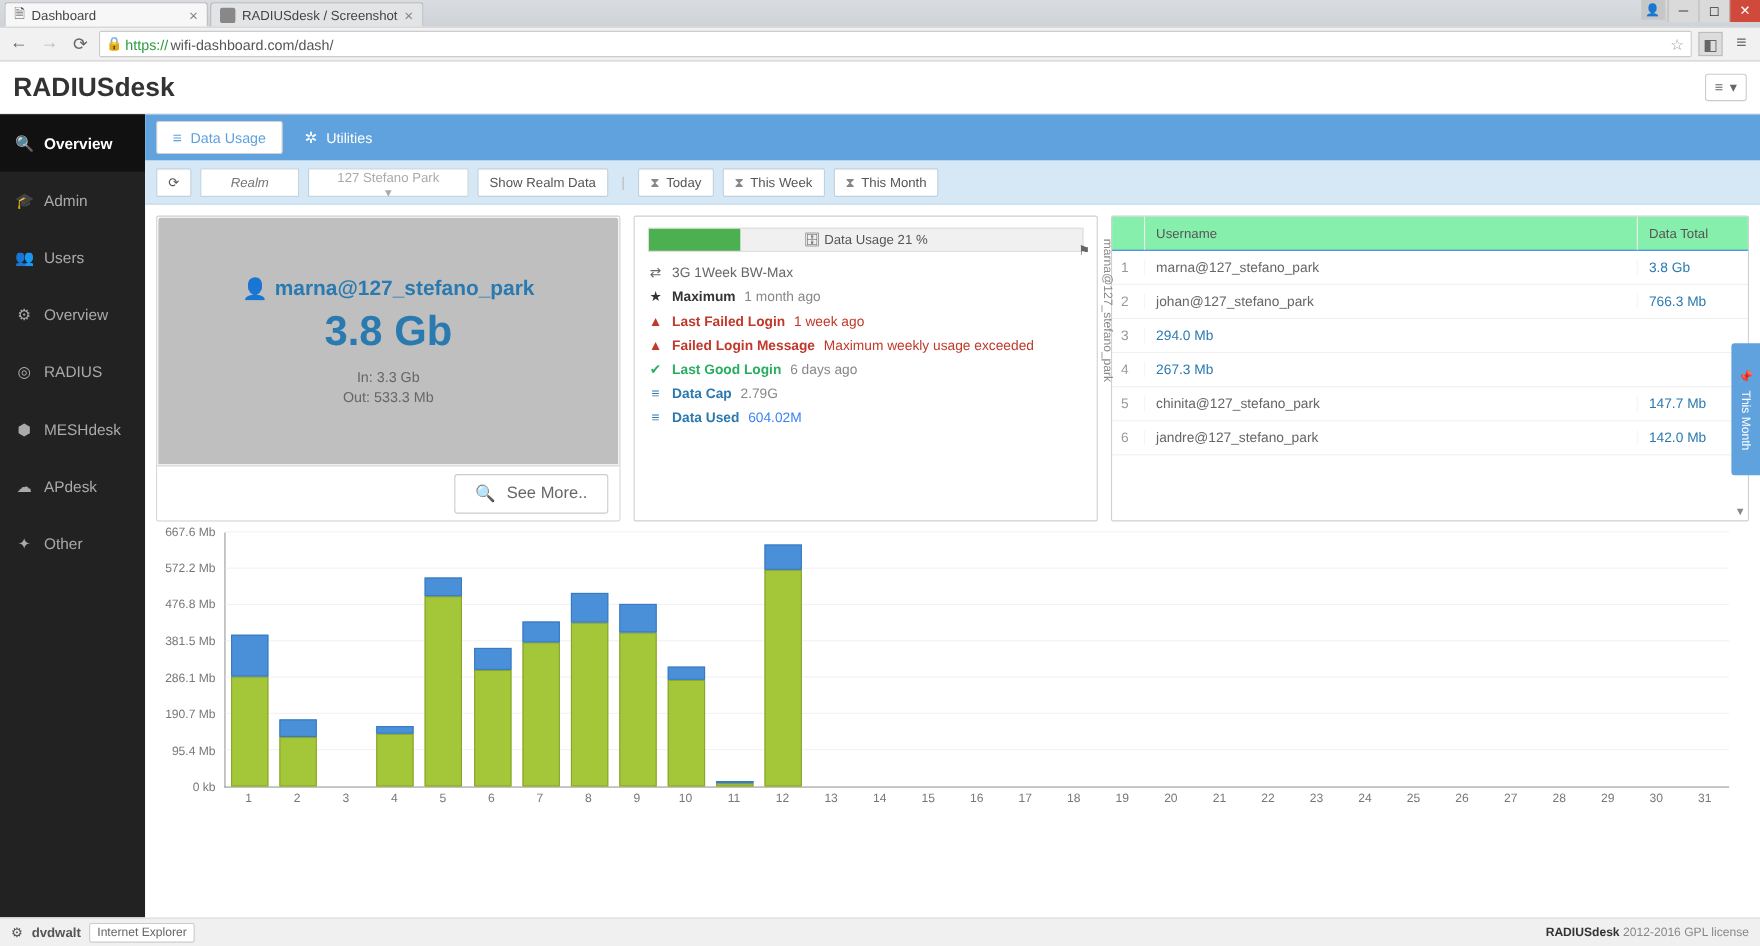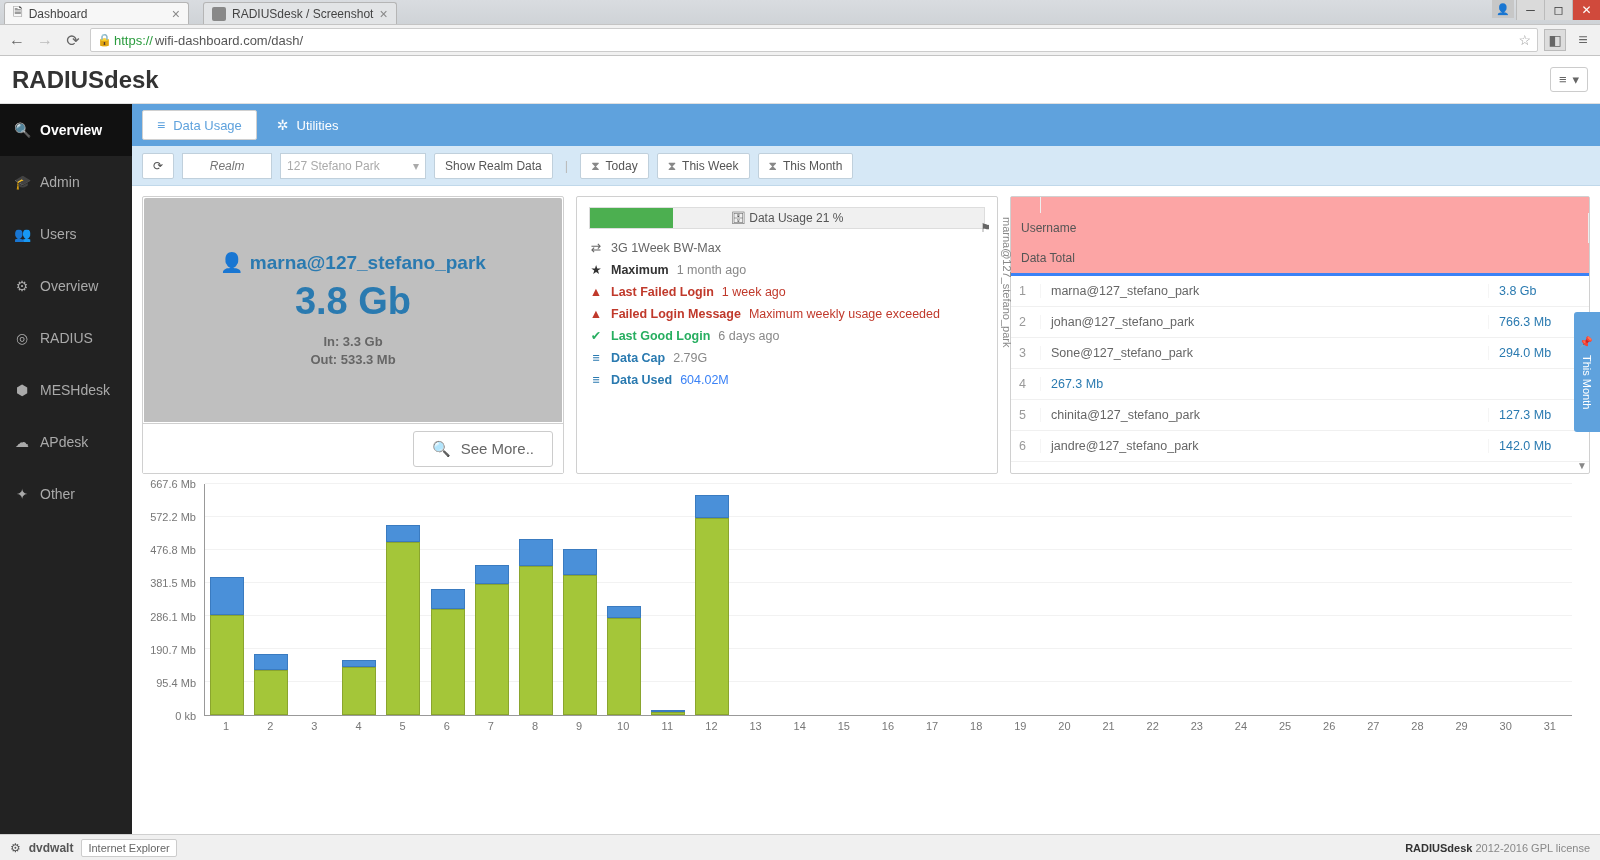--- a/index.html
+++ b/index.html
@@ -2,21 +2,21 @@
 <html><head>
 <meta charset="utf-8">
 <style>
 * { box-sizing: border-box; margin: 0; padding: 0; }
 body { font-family: "Helvetica Neue", Arial, sans-serif; font-size: 13px; color: #333; background: #f5f5f5; overflow: hidden; }
 
 .chrome-frame { display: flex; flex-direction: column; height: 860px; width: 1600px; background: #fff; }
 
 .tabstrip { height: 24px; background: linear-gradient(#d9dce0,#cfd3d7); display: flex; align-items: flex-end; padding-left: 4px; position: relative; }
 .tab { height: 22px; background: #f7f7f7; border: 1px solid #b5b5b5; border-bottom: none; border-radius: 3px 3px 0 0; padding: 0 8px; display: flex; align-items: center; gap: 6px; margin-right: 2px; min-width: 185px; font-size: 12px; color: #444; }
-.tab.inactive { background: #e2e4e6; margin-left: 12px; }
+.tab.inactive { background: #e2e4e6; }
 .tab .favicon { width: 14px; height: 14px; background: #888; border-radius: 2px; }
 .tab .tab-close { font-size: 14px; color: #888; margin-left: auto; }
 .win-controls { position: absolute; right: 0; top: 0; display: flex; height: 20px; }
 .win-btn { width: 28px; height: 20px; display: flex; align-items: center; justify-content: center; font-size: 12px; color: #333; background: #dadada; border-left: 1px solid #bbb; }
 .win-btn.close { background: #d04a3c; color: #fff; }
 .win-user { width: 22px; height: 18px; background: #c7c7c7; margin-right: 2px; display: flex; align-items: center; justify-content: center; font-size: 11px; color: #888; }
 
 .addrbar { height: 32px; border-top: 1px solid #c4c4c4; border-bottom: 1px solid #c4c4c4; background: #f1f1f1; display: flex; align-items: center; padding: 0 6px; gap: 6px; }
 .nav-icon { width: 22px; height: 22px; display: flex; align-items: center; justify-content: center; color: #666; font-size: 16px; }
 .nav-icon.disabled { color: #bbb; }
@@ -42,46 +42,46 @@
 
 .top-tabs { height: 42px; background: #5fa2dd; display: flex; align-items: center; padding: 0 10px; gap: 6px; }
 .top-tab { height: 30px; padding: 0 14px; display: flex; align-items: center; gap: 8px; color: #fff; font-size: 13px; border-radius: 2px; cursor: pointer; }
 .top-tab.active { background: #fff; color: #5fa2dd; border: 1px solid #d0d0d0; }
 .top-tab .tt-icon { font-size: 14px; }
 
 .toolbar { height: 40px; background: #d6e8f6; border-bottom: 1px solid #c0d8ea; display: flex; align-items: center; padding: 0 10px; gap: 8px; }
 .tb-btn { height: 26px; padding: 0 10px; background: #fff; border: 1px solid #c0d0dc; border-radius: 2px; display: flex; align-items: center; gap: 6px; font-size: 12px; color: #555; cursor: pointer; }
 .tb-icon { color: #888; font-size: 12px; }
 .realm-input { height: 26px; width: 90px; border: 1px solid #c0d0dc; background: #fff; padding: 0 6px; font-size: 12px; color: #bbb; font-style: italic; text-align: center; }
-.realm-select { height: 26px; width: 146px; border: 1px solid #c0d0dc; background: #fff; padding: 0 6px; font-size: 12px; color: #aaa; display: flex; align-items: center; justify-content: space-between; }
+.realm-select { height: 26px; width: 146px; border: 1px solid #c0d0dc; background: #fff; padding: 0 6px; font-size: 12px; color: #aaa; display: flex; align-items: center; justify-content: space-between; flex-direction: column; }
 .pipe { color: #bbb; padding: 0 4px; }
 
 .content-row { display: flex; gap: 12px; padding: 10px 10px 0 10px; }
 
 .card { background: #fff; border: 1px solid #d0d0d0; border-radius: 2px; }
 .card1 { width: 422px; height: 278px; display: flex; flex-direction: column; }
 .card1-top { flex: 1; background: #bfbfbf; display: flex; flex-direction: column; align-items: center; justify-content: center; color: #555; margin: 1px; border-radius: 2px 2px 0 0; }
 .user-link { color: #2a7ab0; font-weight: bold; font-size: 19px; display: flex; align-items: center; gap: 6px; margin-bottom: 6px; }
 .big-usage { color: #2a7ab0; font-weight: bold; font-size: 38px; margin-bottom: 10px; }
-.inout { color: #666; font-size: 13px; line-height: 18px; font-weight: bold; }
+.inout { color: #666; font-size: 13px; line-height: 18px; }
 .card1-bot { height: 50px; display: flex; align-items: center; justify-content: flex-end; padding: 0 10px; background: #fff; border-top: 1px solid #d0d0d0; }
 .see-more { border: 1px solid #ccc; border-radius: 3px; padding: 8px 18px; display: flex; align-items: center; gap: 10px; font-size: 15px; color: #666; background: #fff; cursor: pointer; }
 
 .card2 { width: 422px; height: 278px; padding: 10px 12px; position: relative; }
 .progress-wrap { height: 22px; background: #f0f0f0; border: 1px solid #ddd; position: relative; margin-bottom: 10px; display: flex; align-items: center; }
 .progress-bar { position: absolute; left: 0; top: 0; bottom: 0; background: #4caf50; }
 .progress-label { position: relative; width: 100%; text-align: center; font-size: 12px; color: #555; }
 .info-line { display: flex; align-items: center; gap: 8px; font-size: 12.5px; margin-bottom: 4px; line-height: 18px; }
 .info-icon { width: 14px; text-align: center; }
 .vert-label { position: absolute; right: -16px; top: 20px; writing-mode: vertical-rl; font-size: 11px; color: #888; }
 .flag-icon { color: #666; font-size: 12px; }
 
 .card3 { flex: 1; height: 278px; display: flex; flex-direction: column; min-width: 0; }
 .card3-head { padding: 10px 12px; font-size: 15px; color: #444; border-bottom: 1px solid #e0e0e0; }
-.table-head { display: flex; border-bottom: 3px solid #3b82f6; background: #fca5a5; flex-direction: column; }
+.table-head { display: flex; border-bottom: 1px solid #3b82f6; background: #86efac; }
 .th { padding: 8px 10px; font-size: 12px; color: #555; font-weight: normal; }
 .th-num { width: 30px; border-right: 1px solid #eee; }
 .th-user { flex: 1; border-right: 1px solid #eee; }
 .th-total { width: 100px; }
 .table-body { flex: 1; overflow-y: auto; position: relative; }
 .tr { display: flex; border-bottom: 1px solid #f0f0f0; font-size: 12.5px; height: 31px; align-items: center; }
 .td-num { width: 30px; padding: 0 8px; color: #999; border-right: 1px solid #f5f5f5; }
 .td-user { flex: 1; padding: 0 10px; color: #666; border-right: 1px solid #f5f5f5; }
 .td-total { width: 100px; padding: 0 10px; color: #2a7ab0; text-align: left; }
 .scroll-arrow { position: absolute; right: 2px; bottom: 2px; font-size: 10px; color: #888; }
@@ -310,31 +310,30 @@
                 <div class="td-user">marna@127_stefano_park</div>
                 <div class="td-total">3.8 Gb</div>
               </div>
               <div class="tr">
                 <div class="td-num">2</div>
                 <div class="td-user">johan@127_stefano_park</div>
                 <div class="td-total">766.3 Mb</div>
               </div>
               <div class="tr">
                 <div class="td-num">3</div>
-                <div class="td-user">Sone@127_stefano_park</div>
                 <div class="td-total">294.0 Mb</div>
               </div>
               <div class="tr">
                 <div class="td-num">4</div>
                 <div class="td-total">267.3 Mb</div>
               </div>
               <div class="tr">
                 <div class="td-num">5</div>
                 <div class="td-user">chinita@127_stefano_park</div>
-                <div class="td-total">127.3 Mb</div>
+                <div class="td-total">147.7 Mb</div>
               </div>
               <div class="tr">
                 <div class="td-num">6</div>
                 <div class="td-user">jandre@127_stefano_park</div>
                 <div class="td-total">142.0 Mb</div>
               </div>
               <div class="scroll-arrow">▼</div>
             </div>
         </div>
 

